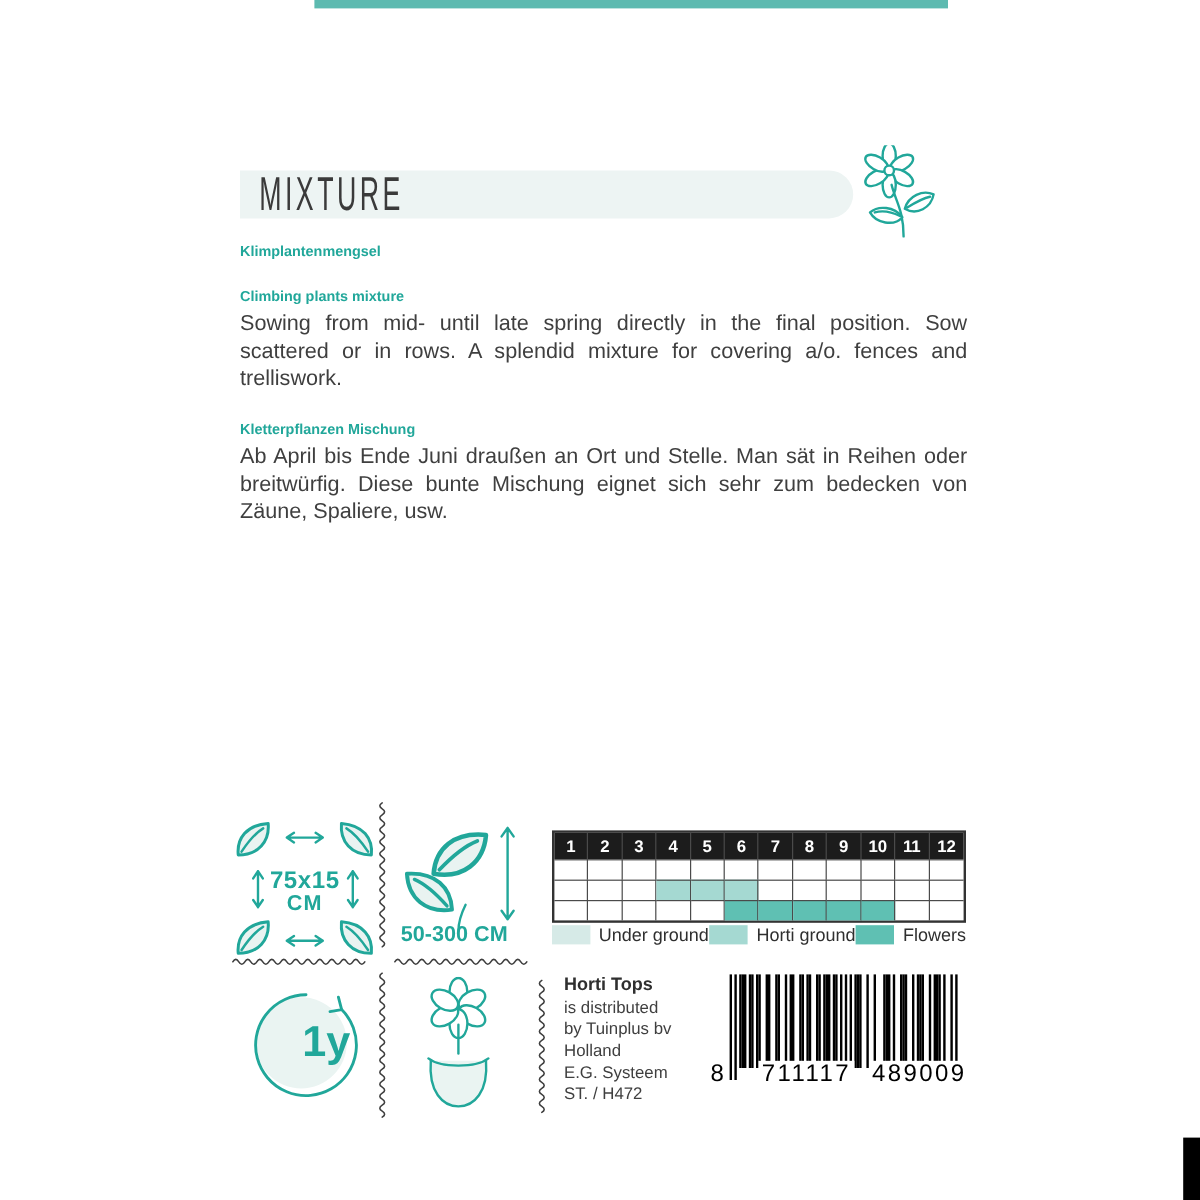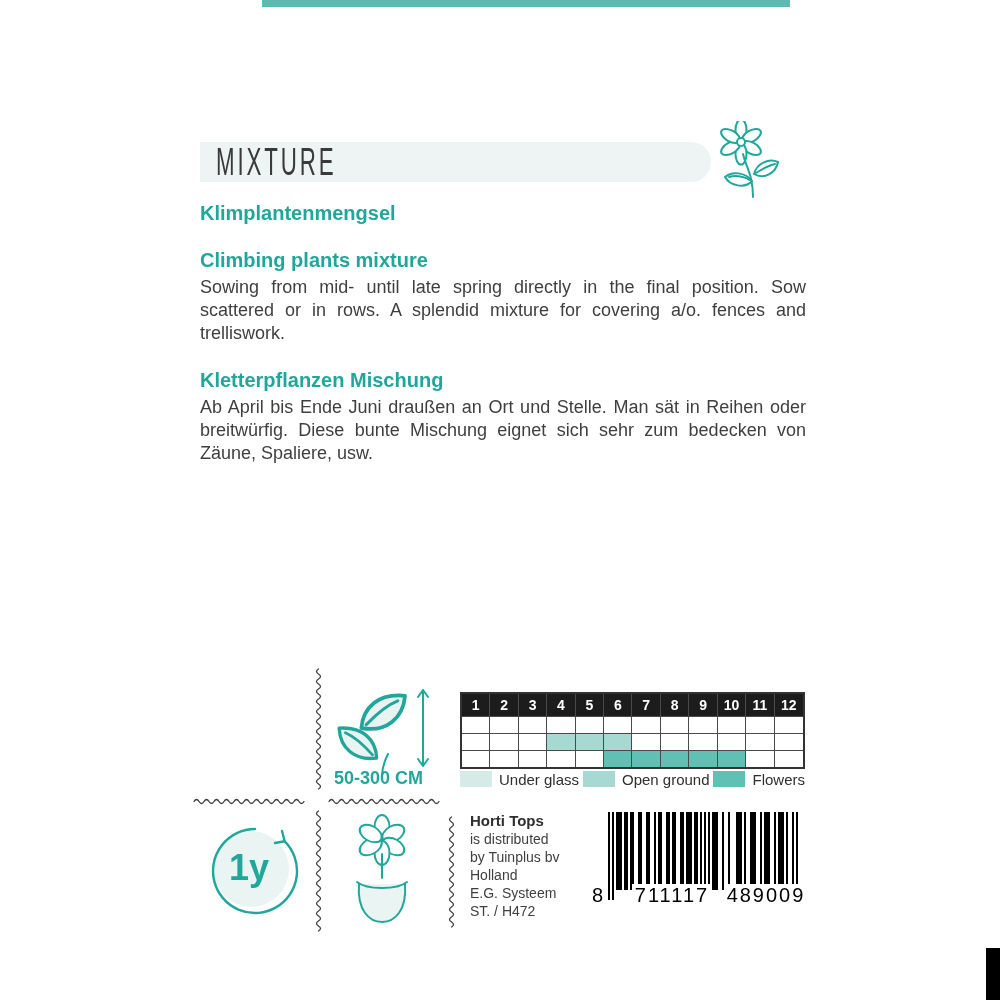--- a/index.html
+++ b/index.html
@@ -13,21 +13,21 @@
   .banner{position:absolute;left:200px;top:142px;width:511px;height:40px;
           background:var(--banner,#edf4f3);border-radius:0 21px 21px 0;text-decoration:underline;}
   .mixture-title{position:absolute;left:16px;top:50%;font-size:31px;color:#3a3a3a;
           letter-spacing:4px;font-weight:400;white-space:nowrap;
           transform:translateY(-50%) scale(0.72,1.28);transform-origin:0 50%;}
   .banner-flower{position:absolute;left:712px;top:121px;}
 
   
   .text-sections{position:absolute;left:200px;top:202px;width:606px;}
   .lang-section{margin:0 0 24px 0;}
-  .sec-heading{color:var(--teal,#21a79a);font-weight:bold;font-size:20px;margin:0 0 4px 0;}
+  .sec-heading{color:var(--teal,#21a79a);font-weight:bold;font-size:12px;margin:0 0 4px 0;}
   .sec-body{font-size:18px;line-height:23px;text-align:justify;color:#3f3f3f;}
 
   
   svg .stroke{stroke:var(--teal,#21a79a);fill:none;stroke-width:2;stroke-linecap:round;stroke-linejoin:round;}
   svg .fillwhite{fill:#ffffff;}
   svg .filllight{fill:#eaf4f2;}
 
   .spacing-icon{position:absolute;left:192px;top:680px;width:124px;height:122px;}
   .spacing-icon .abs{position:absolute;}
   .spacing-label{position:absolute;left:30px;top:43px;width:64px;text-align:center;
@@ -55,21 +55,21 @@
   .cal-cell:last-child{border-right:none;}
 
   .calendar-legend{position:absolute;left:460px;top:770px;width:345px;height:18px;
         display:flex;justify-content:space-between;align-items:center;}
   .legend-item{display:flex;align-items:center;}
   .legend-swatch{display:inline-block;width:32px;height:16px;margin-right:7px;}
   .legend-label{font-size:15px;color:#2f2f2f;}
 
   
   .cycle-icon{position:absolute;left:206px;top:817px;width:98px;height:98px;}
-  .cycle-label{position:absolute;left:0;top:30px;width:86px;text-align:center;
+  .cycle-label{position:absolute;left:0;top:30px;width:86px;text-align:right;
         color:var(--teal,#21a79a);font-weight:bold;font-size:36px;}
   .pot-icon{position:absolute;left:342px;top:814px;}
 
   
   .distributor{position:absolute;left:470px;top:812px;width:135px;}
   .dist-name{font-size:15px;font-weight:bold;color:#2f2f2f;line-height:18px;}
   .dist-line{font-size:14px;color:#3f3f3f;line-height:18px;}
 
   
   .barcode{position:absolute;left:592px;top:812px;width:212px;height:112px;}
@@ -126,20 +126,48 @@
       </div>
     </div>
 
   <svg width="0" height="0" style="position:absolute">
     <symbol id="leaf" viewBox="0 0 24 26">
       <path d="M3 22 C2 12 8 4 21 3 C22 14 15 22 3 22 Z" fill="#e9f3f1" stroke="#21a79a" stroke-width="1.8" stroke-linejoin="round"></path>
       <path d="M5 20 C9 14 13 9 18 6" fill="none" stroke="#21a79a" stroke-width="1.5" stroke-linecap="round"></path>
     </symbol>
   </svg>
 
+  <div class="spacing-icon">
+    <svg class="abs" style="left:2px;top:2px" width="34" height="36">
+        <use href="#leaf"></use>
+      </svg>
+    <svg class="abs" style="left:88px;top:2px;transform:scaleX(-1)" width="34" height="36">
+        <use href="#leaf"></use>
+      </svg>
+    <svg class="abs" style="left:2px;top:84px" width="34" height="36">
+        <use href="#leaf"></use>
+      </svg>
+    <svg class="abs" style="left:88px;top:84px;transform:scaleX(-1)" width="34" height="36">
+        <use href="#leaf"></use>
+      </svg>
+    <svg class="abs" style="left:44px;top:12px" width="36" height="12">
+      <path class="stroke" d="M3 6 H33 M9 2 L3 6 L9 10 M27 2 L33 6 L27 10"></path>
+      </svg>
+    <svg class="abs" style="left:44px;top:98px" width="36" height="12">
+      <path class="stroke" d="M3 6 H33 M9 2 L3 6 L9 10 M27 2 L33 6 L27 10"></path>
+      </svg>
+    <svg class="abs" style="left:17px;top:43px" width="12" height="36">
+      <path class="stroke" d="M6 3 V33 M2 9 L6 3 L10 9 M2 27 L6 33 L10 27"></path>
+      </svg>
+    <svg class="abs" style="left:96px;top:43px" width="12" height="36">
+      <path class="stroke" d="M6 3 V33 M2 9 L6 3 L10 9 M2 27 L6 33 L10 27"></path>
+      </svg>
+    <div class="spacing-label">75x15</div>
+    <div class="spacing-unit">CM</div>
+  </div>
 
   <div class="height-icon">
     <svg class="abs" style="left:22px;top:0;transform:rotate(10deg)" width="50" height="54">
         <use href="#leaf"></use>
       </svg>
     <svg class="abs" style="left:0px;top:34px;transform:scaleX(-1) rotate(8deg)" width="44" height="48">
         <use href="#leaf"></use>
       </svg>
     <svg class="abs" style="left:40px;top:66px" width="16" height="26">
       <path class="stroke" d="M12 2 C8 10 6 18 6 24"></path>
@@ -222,25 +250,25 @@
           <div class="cal-cell" style="background: rgb(95, 192, 179);"></div>
           <div class="cal-cell" style="background: rgb(95, 192, 179);"></div>
           <div class="cal-cell"></div>
           <div class="cal-cell"></div>
         </div>
       </div>
   </div>
   <div class="calendar-legend">
       <div class="legend-item">
         <span class="legend-swatch" style="background: rgb(214, 234, 231);"></span>
-        <span class="legend-label">Under glass</span>
+        <span class="legend-label">Under ground</span>
       </div>
       <div class="legend-item">
         <span class="legend-swatch" style="background: rgb(165, 217, 210);"></span>
-        <span class="legend-label">Open ground</span>
+        <span class="legend-label">Horti ground</span>
       </div>
       <div class="legend-item">
         <span class="legend-swatch" style="background: rgb(95, 192, 179);"></span>
         <span class="legend-label">Flowers</span>
       </div>
     </div>
 
   <div class="cycle-icon">
     <svg width="98" height="98" viewBox="0 0 98 98">
       <circle class="filllight" cx="45" cy="52" r="38" stroke="none"></circle>

